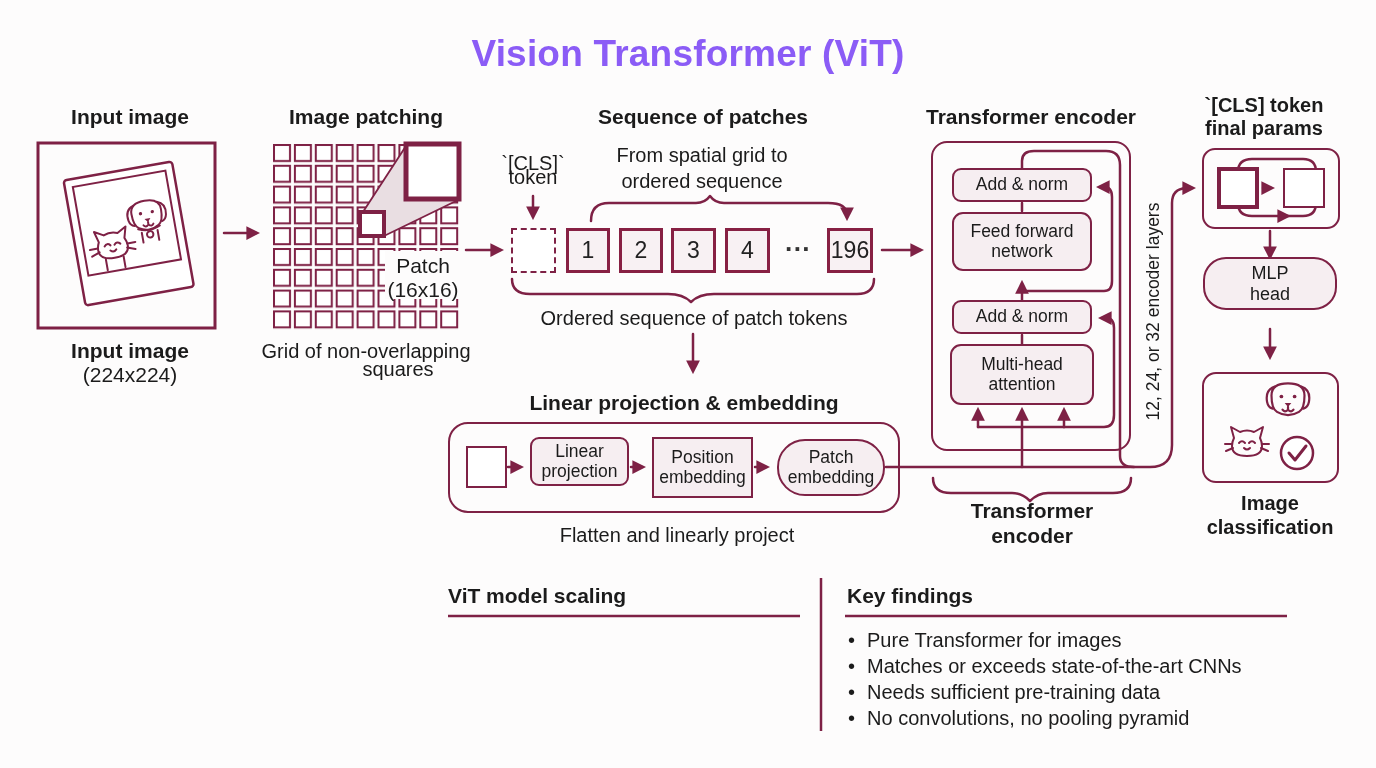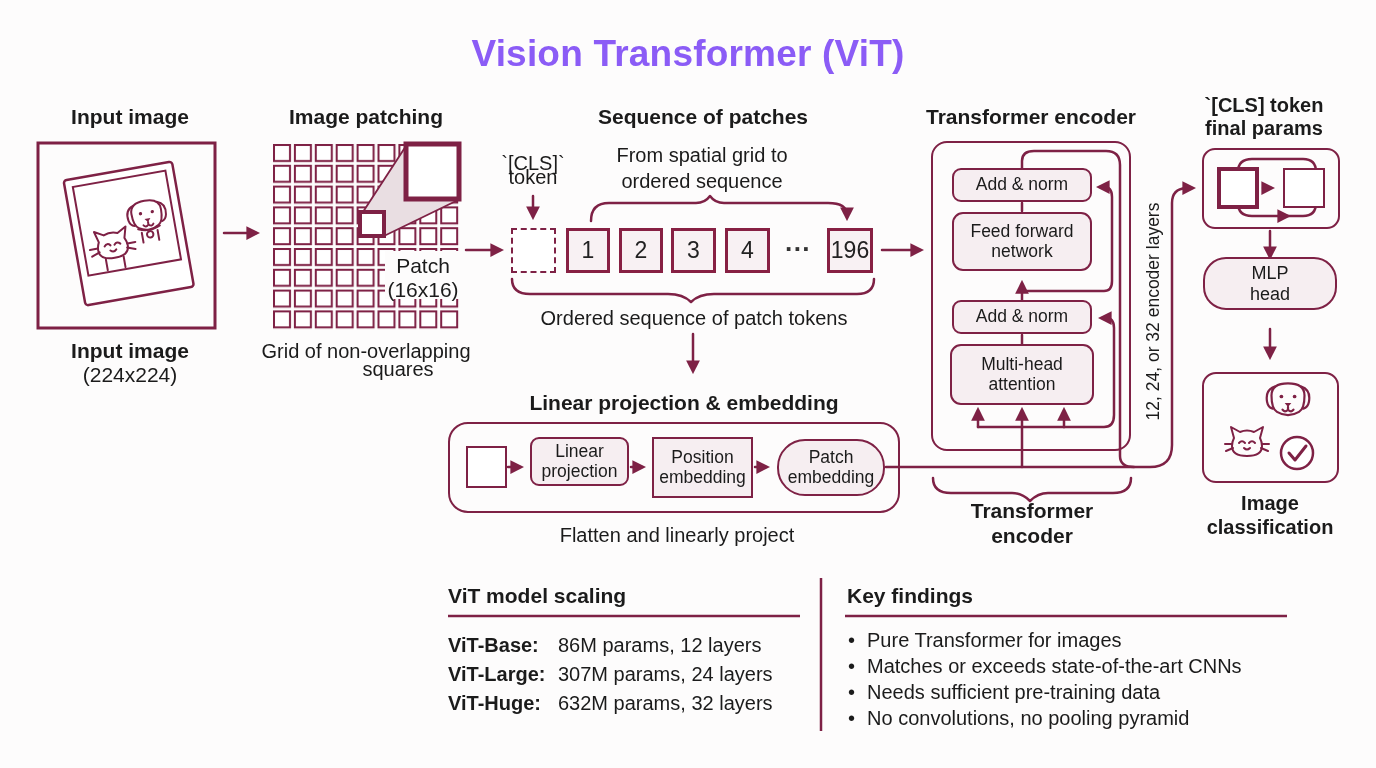--- a/index.html
+++ b/index.html
@@ -191,34 +191,20 @@
 <div class="abs" style="left:1283px;top:168px;width:42px;height:40px;border:2.5px solid var(--maroon);background:#fff;box-sizing:border-box;"></div>
 <div class="abs mbox" style="left:1203px;top:257px;width:134px;height:53px;border-radius:23px;flex-direction:column;font-size:18px;">
   <span>MLP</span>
   <span>head</span>
 </div>
 <div class="abs container" style="left:1202px;top:372px;width:137px;height:111px;border-radius:14px;"></div>
 <div class="abs ctr t20" style="left:1270px;top:492px;font-weight:700;">Image</div>
 <div class="abs ctr t20" style="left:1270px;top:516px;font-weight:700;">classification</div>
 
 <div class="abs h2" style="left:448px;top:584px;">ViT model scaling</div>
-<div class="abs" style="left:448px;top:631px;">
-  <div class="scalerow">
-        <b>ViT-Base:</b>
-        <span>86M params, 12 layers</span>
-      </div>
-  <div class="scalerow">
-        <b>ViT-Large:</b>
-        <span>307M params, 24 layers</span>
-      </div>
-  <div class="scalerow">
-        <b>ViT-Huge:</b>
-        <span>632M params, 32 layers</span>
-      </div>
-</div>
 <div class="abs h2" style="left:847px;top:584px;">Key findings</div>
 <div class="abs" style="left:848px;top:627px;">
   <div class="bullet">Pure Transformer for images</div>
   <div class="bullet">Matches or exceeds state-of-the-art CNNs</div>
   <div class="bullet">Needs sufficient pre-training data</div>
   <div class="bullet">No convolutions, no pooling pyramid</div>
 </div>
 
 </div>
 

